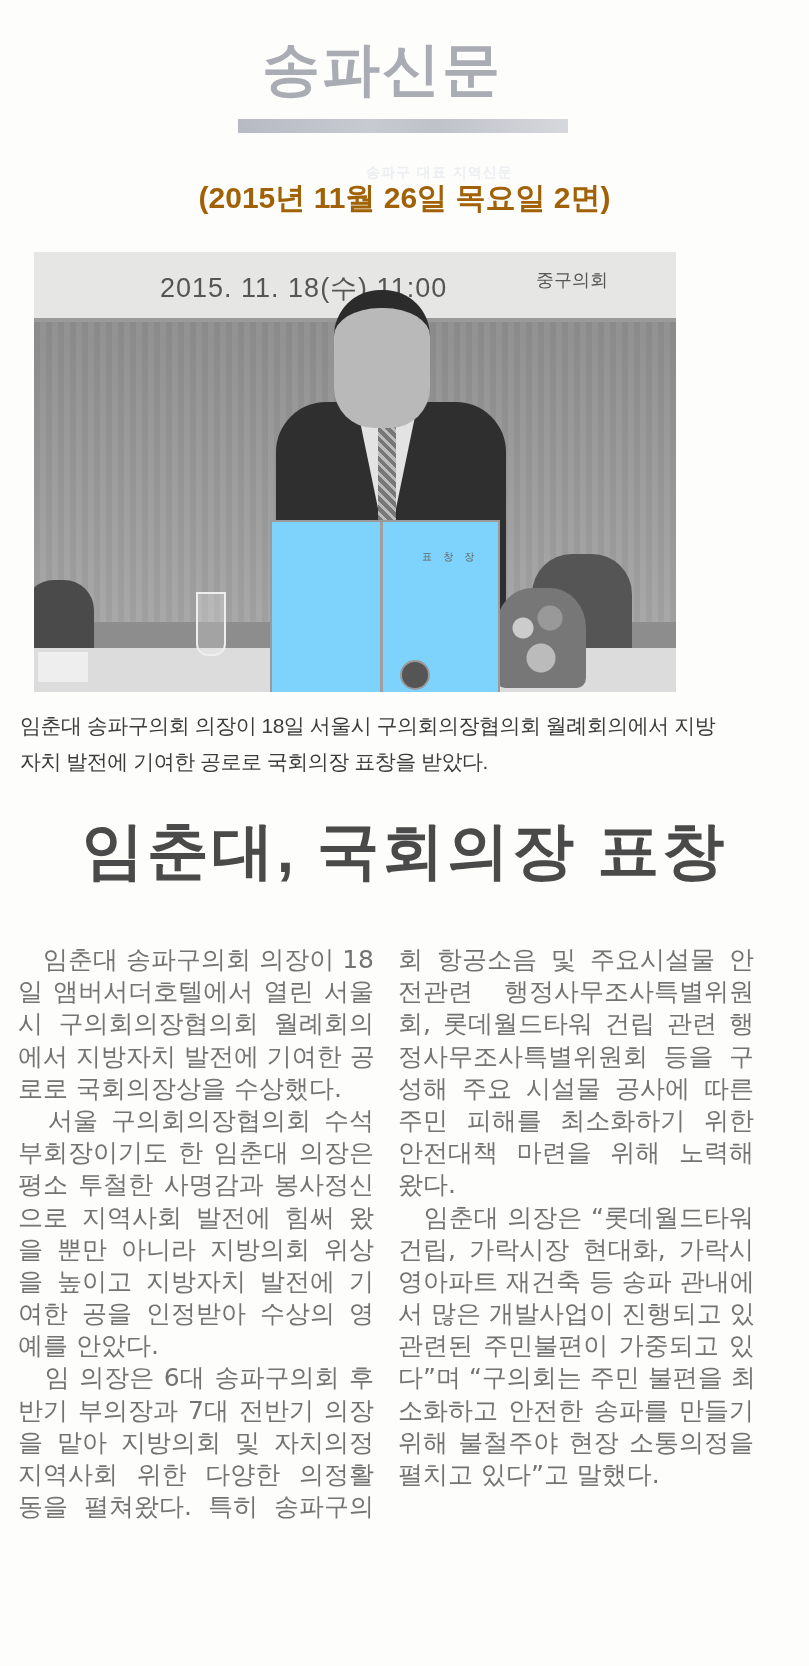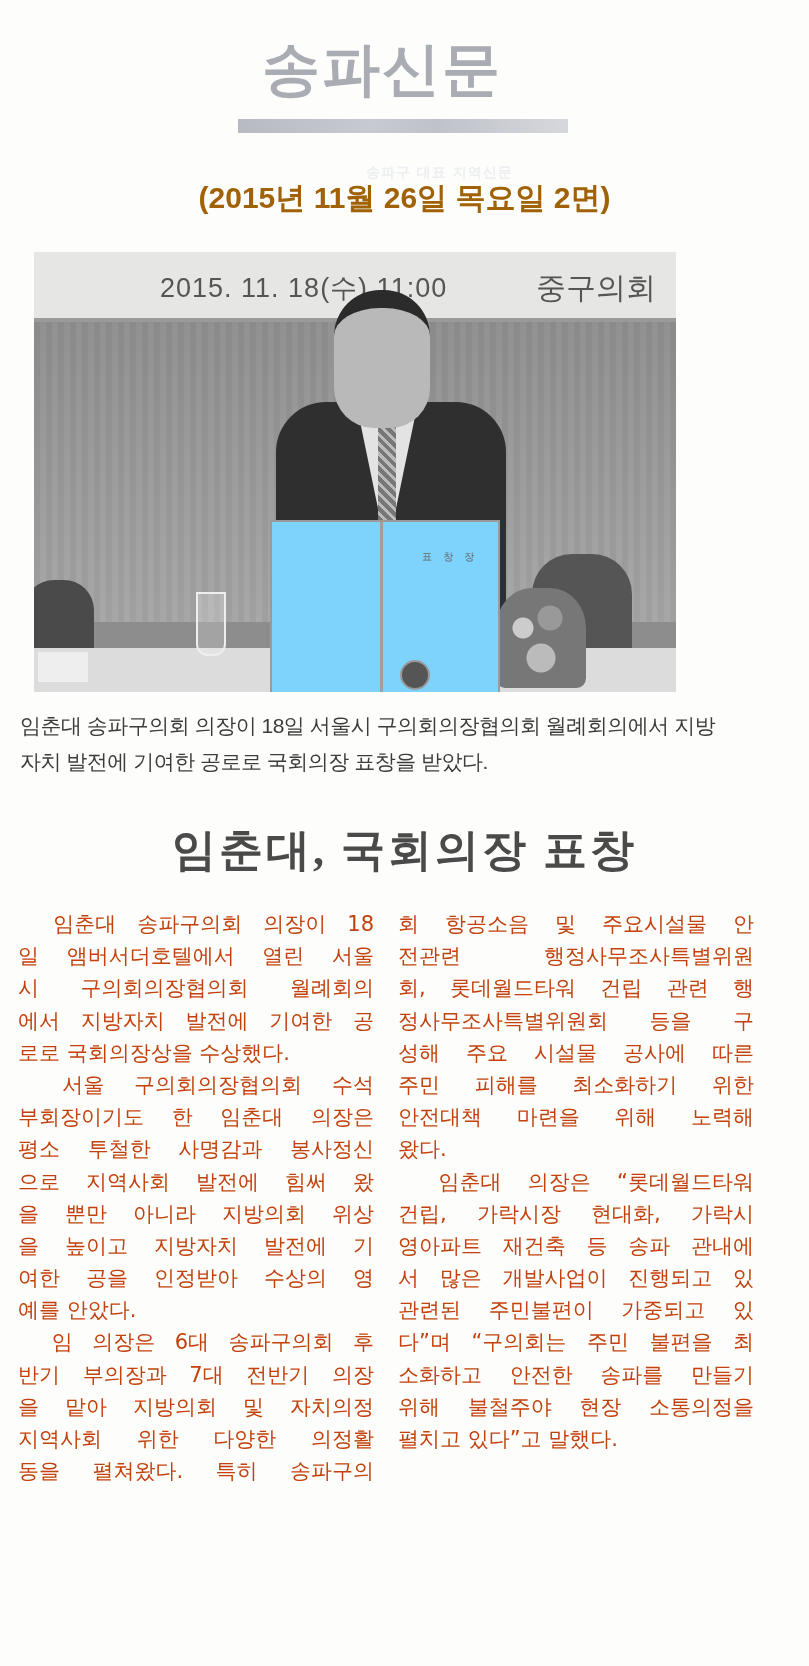--- a/index.html
+++ b/index.html
@@ -31,21 +31,21 @@
     }
     .photo .banner {
       position: absolute; left: 0; top: 0; width: 100%; height: 66px; background: #e6e6e4;
       border-bottom: 4px solid #9a9a9a;
     }
     .photo .banner .when {
       position: absolute; left: 126px; top: 18px; font-family: "Liberation Sans", sans-serif;
       font-size: 27px; color: #555; letter-spacing: 1px;
     }
     .photo .banner .where {
-      position: absolute; left: 502px; top: 16px; font-size: 30px; color: #555;
+      position: absolute; left: 502px; top: 16px; font-size: 18px; color: #555;
     }
     .photo .wall {
       position: absolute; left: 0; top: 70px; width: 100%; height: 300px;
       background: linear-gradient(180deg, #8e8e8e, #9b9b9b 40%, #a3a3a3);
       background-image: repeating-linear-gradient(90deg, rgba(0,0,0,0.03) 0 6px, rgba(255,255,255,0.03) 6px 12px), linear-gradient(180deg, #8e8e8e, #a5a5a5);
     }
     .photo .chair-left { position: absolute; left: -10px; top: 328px; width: 70px; height: 100px; background: #4a4a4a; border-radius: 30px 30px 0 0; }
     .photo .chair-right { position: absolute; left: 498px; top: 302px; width: 100px; height: 110px; background: #555; border-radius: 40px 40px 0 0; }
     .photo .chair-far { position: absolute; left: 694px; top: 322px; width: 40px; height: 90px; background: #5a5a5a; border-radius: 20px 0 0 0; }
     .photo .table {
@@ -81,26 +81,26 @@
     }
     .photo .glass { position: absolute; left: 162px; top: 340px; width: 26px; height: 60px; border: 2px solid #eee; border-radius: 0 0 12px 12px; background: rgba(255,255,255,0.2); }
     .photo .nameplate { position: absolute; left: 644px; top: 392px; width: 74px; height: 34px; background: #f2f2f2; }
     .photo .nameplate-left { position: absolute; left: 4px; top: 400px; width: 50px; height: 30px; background: #eee; }
     .caption {
       position: absolute; left: 20px; top: 708px; width: 724px; font-family: "Liberation Sans", sans-serif;
       font-size: 21px; line-height: 36px; color: #3c3c3c; letter-spacing: -0.5px;
     }
     .headline {
       position: absolute; left: 0; top: 806px; width: 809px; text-align: center;
-      font-family: Liberation Serif, serif; font-weight: bold; font-size: 44px; line-height: 90px; color: #4a4a4a;
+      font-family: Liberation Sans, sans-serif; font-weight: bold; font-size: 62px; line-height: 90px; color: #4a4a4a;
       letter-spacing: 3px;
     }
     .column {
-      position: absolute; top: 908px; width: 356px; font-family: "DejaVu Sans", sans-serif;
-      font-size: 21px; line-height: 32.2px; color: #c2410c; text-align: justify; text-align-last: justify;
+      position: absolute; top: 944px; width: 356px; font-family: "DejaVu Sans", sans-serif;
+      font-size: 25px; line-height: 32.2px; color: #737373; text-align: justify; text-align-last: justify;
     }
     .column.left { left: 18px; }
     .column.right { left: 398px; }
     .column .line { display: block; white-space: nowrap; height: 32.2px; }
     .column .line.last { text-align-last: left; }
   </style>
 </head>
 <body>
 
 <div class="masthead">송파신문</div>

